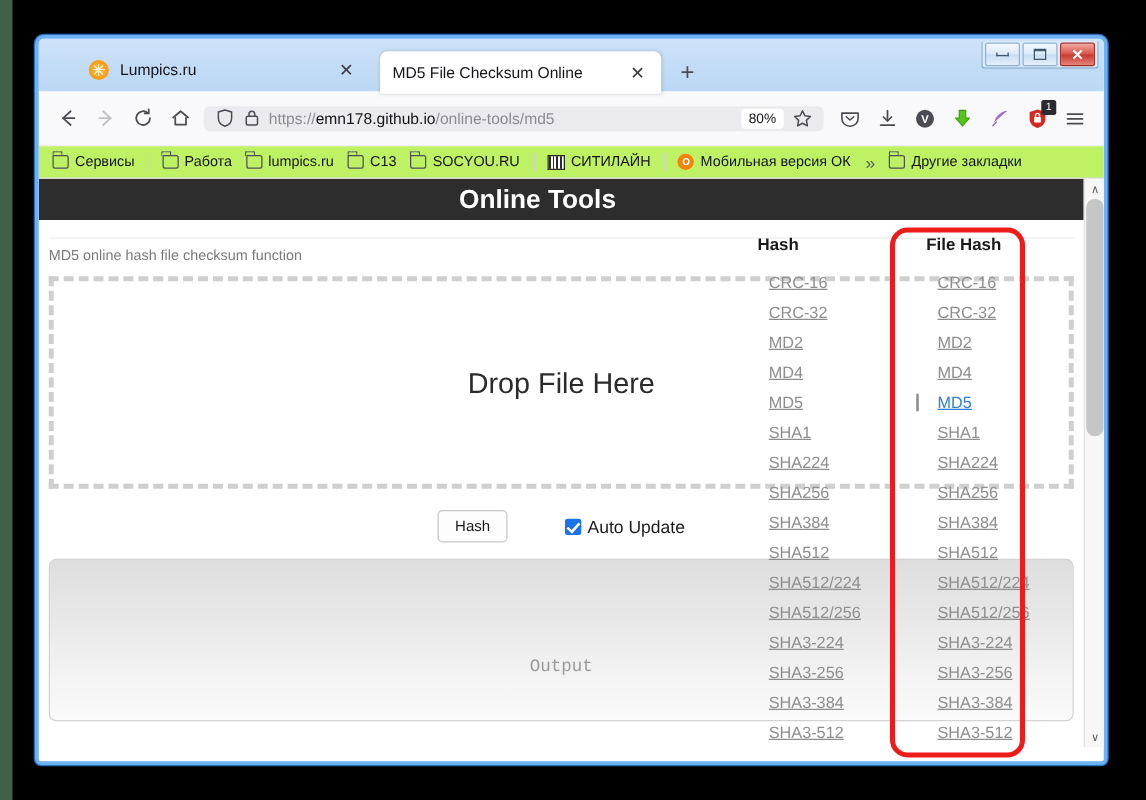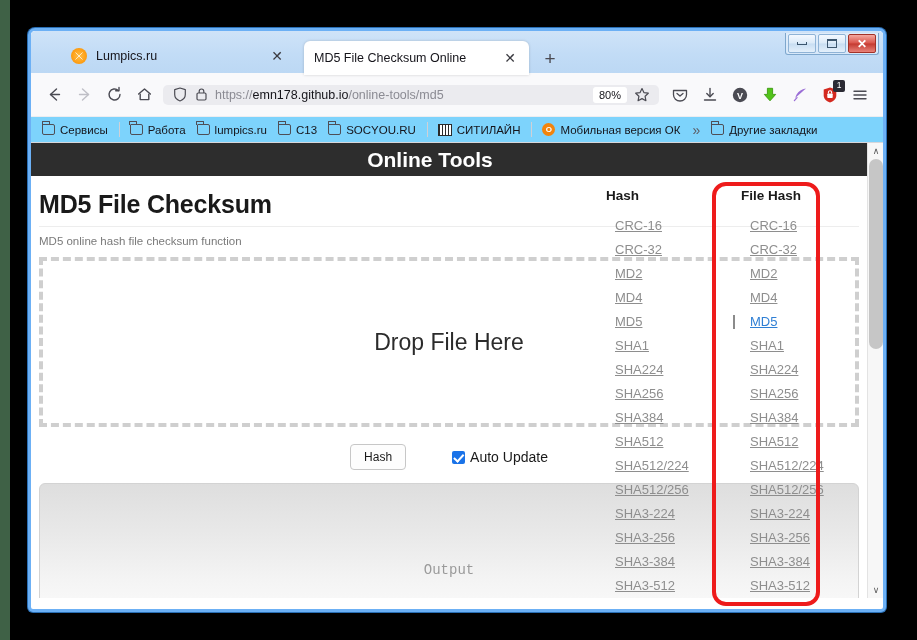--- a/index.html
+++ b/index.html
@@ -153,21 +153,21 @@
     background: #2b2a33; color: #ffffff;
     font-size: 8.5px; line-height: 11px;
     min-width: 12px; height: 12px; text-align: center;
     border-radius: 2px;
     padding: 0 1px;
   }
 
   
   #bookmarks {
     height: 26px;
-    background: #7dd3fc;
+    background: #bef264;
     display: flex; align-items: center;
     padding: 0 6px;
     font-size: 11.5px;
     color: #15141a;
     border-bottom: 1px solid #d7d7db;
     white-space: nowrap;
   }
   .bm {
     display: flex; align-items: center;
     padding: 2px 5px;
@@ -510,21 +510,20 @@
 
   <div id="viewport">
 
     <div id="page">
 
       <div id="site-header">
         <span>Online Tools</span>
       </div>
 
       <div id="content">
-        <h1 id="page-title">MD5 File Checksum</h1>
         <div id="page-subtitle">MD5 online hash file checksum function</div>
 
         <div id="dropzone">
           <span>Drop File Here</span>
         </div>
 
         <div id="controls-row">
           <button id="hash-button">Hash</button>
           <label id="auto-update-wrap">
             <span id="auto-update-box"></span>

